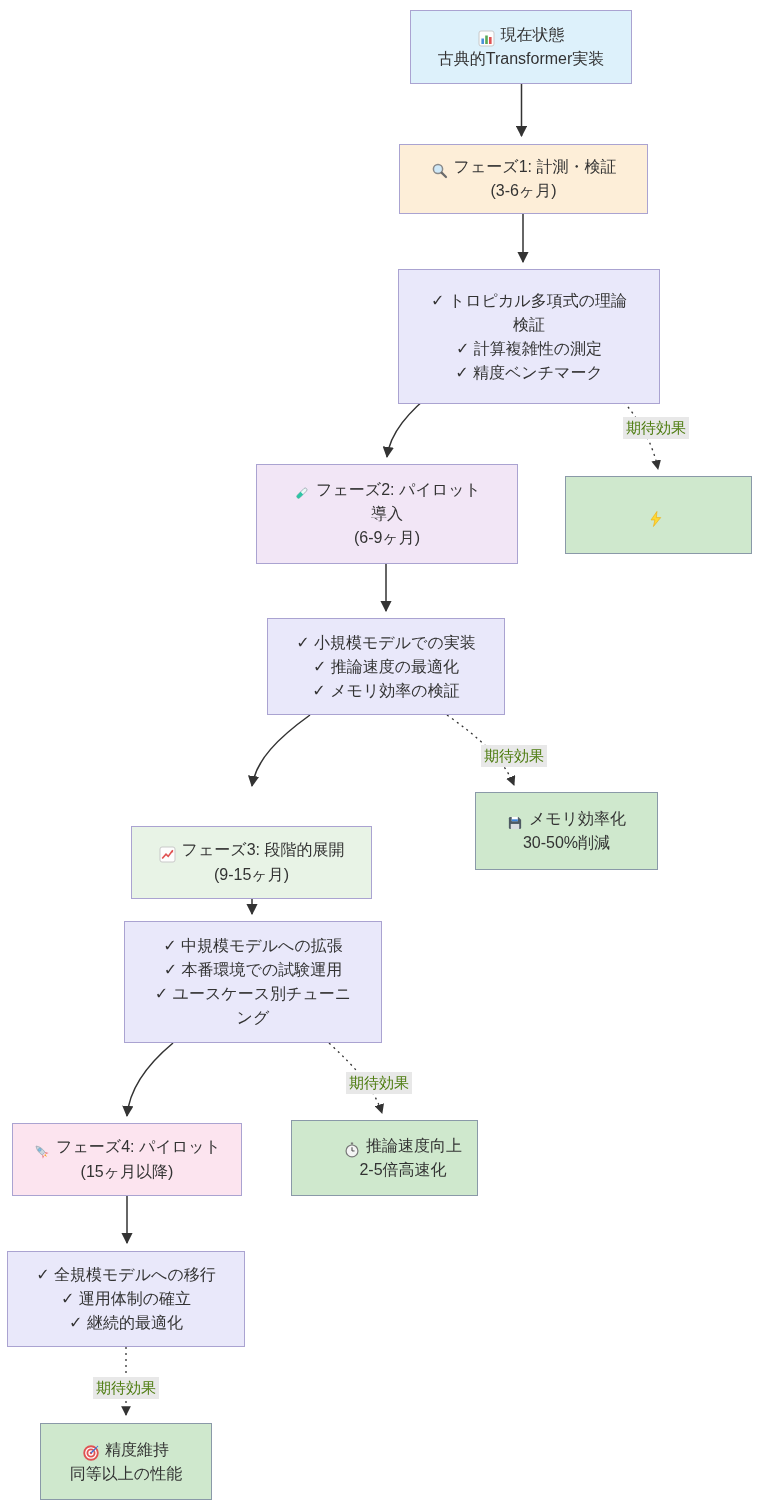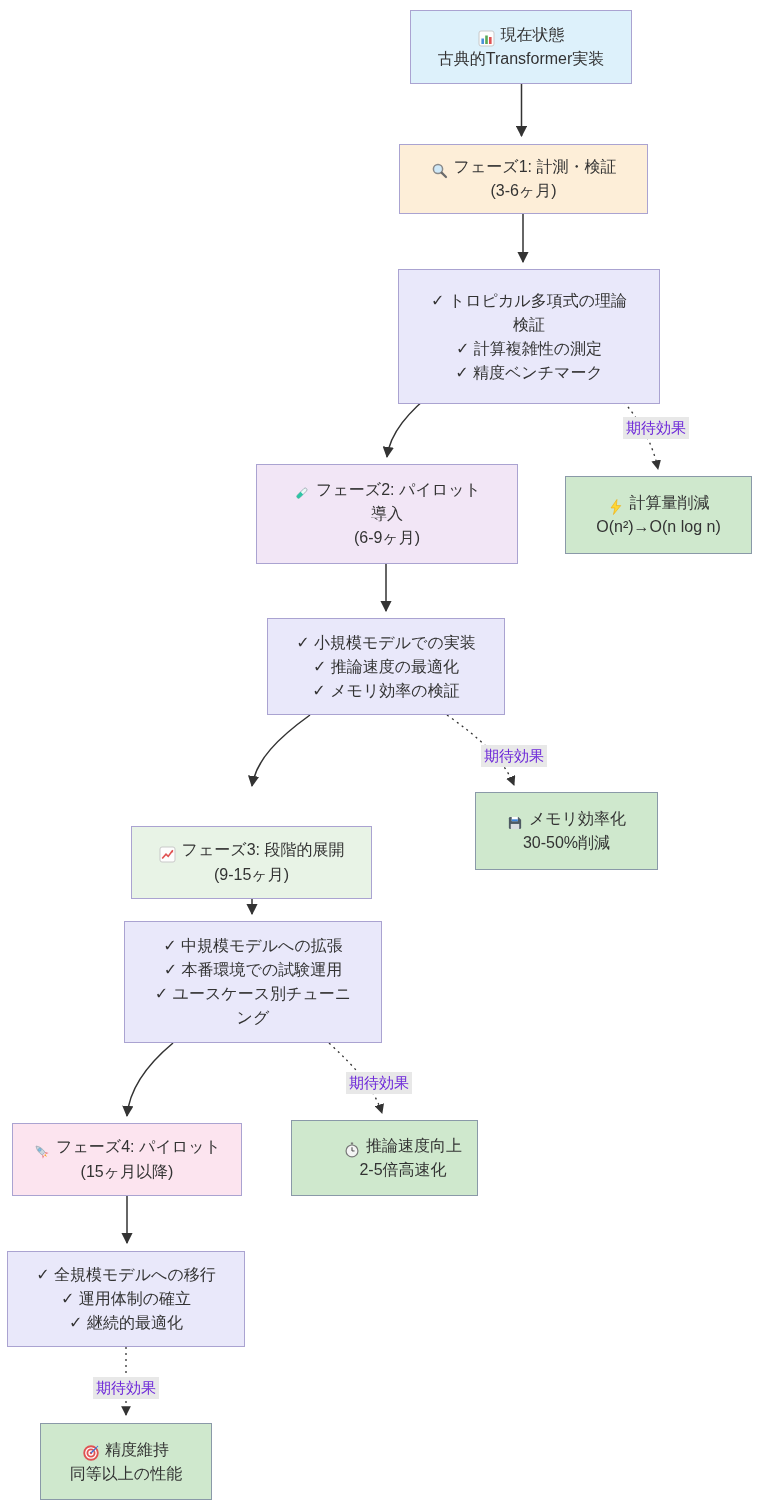--- a/index.html
+++ b/index.html
@@ -16,21 +16,21 @@
   .node .icon svg{display:inline-block;vertical-align:middle;}
   .fill-current{background:#ddf1fb;}
   .fill-phase1{background:#fdeed8;}
   .fill-tasks{background:#e9e8fa;}
   .fill-phase2{background:#f2e6f6;}
   .fill-phase3{background:#e8f3e6;margin-top:33px;}
   .fill-phase4{background:#fce4ef;}
   .fill-effect{background:#cfe8cd;border-color:#8a99a8;}
   .edge-label{
     position:absolute;transform:translate(-50%,-50%);
-    background:#e8e8e8;color:#6d28d9;font-size:15px;line-height:20px;
+    background:#e8e8e8;color:#4d7c0f;font-size:15px;line-height:20px;
     padding:1px 3px;white-space:nowrap;
   }
 </style>
 </head>
 <body>
 
 <div id="canvas">
 
   <svg class="edges" viewBox="0 0 759 1510">
     <defs>
@@ -75,22 +75,21 @@
   <div class="node fill-tasks" style="left:392px;top:269px;width:262px;height:135px;margin-left:6px;">
     <div><span class="txt">✓ トロピカル多項式の理論
 検証
 ✓ 計算複雑性の測定
 ✓ 精度ベンチマーク</span></div>
   </div>
 
   <div class="node fill-effect" style="left:565px;top:476px;width:187px;height:78px;">
     <div><span class="icon"><svg width="16" height="16" viewBox="0 0 17 17">
             <path d="M9.5 0.5 L3.2 9.5 H7.3 L5.8 16.5 L13.5 7 H8.9 Z" fill="#fdd835" stroke="#f0a500" stroke-width="0.6"></path>
-          </svg></span><span class="txt">計算量削減
-O(n²)→O(n log n)</span></div>
+          </svg></span></div>
   </div>
 
   <div class="node fill-phase2" style="left:256px;top:464px;width:262px;height:100px;">
     <div><span class="icon"><svg width="17" height="17" viewBox="0 0 17 17">
             <g transform="rotate(45 8.5 8.5)">
               <rect x="6.7" y="1.5" width="3.6" height="13" rx="1.8" fill="#eafaf7" stroke="#9aa8b0" stroke-width="0.8"></rect>
               <path d="M6.7 8 H10.3 V12.7 A1.8 1.8 0 0 1 6.7 12.7 Z" fill="#2ec4a5"></path>
             </g>
           </svg></span><span class="txt">フェーズ2: パイロット
 導入

